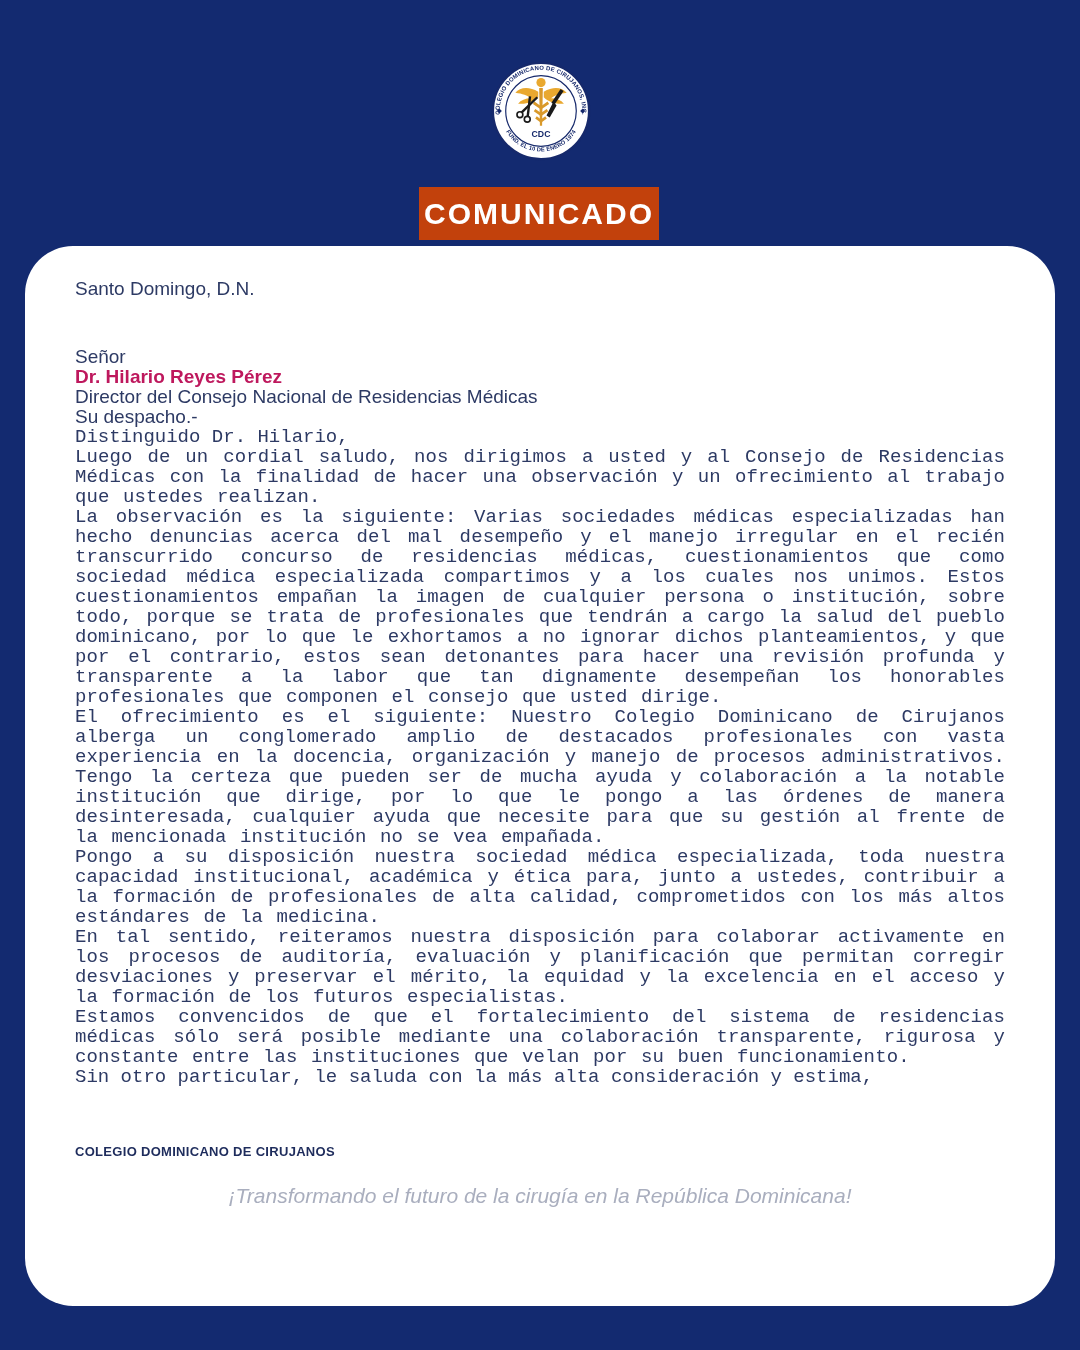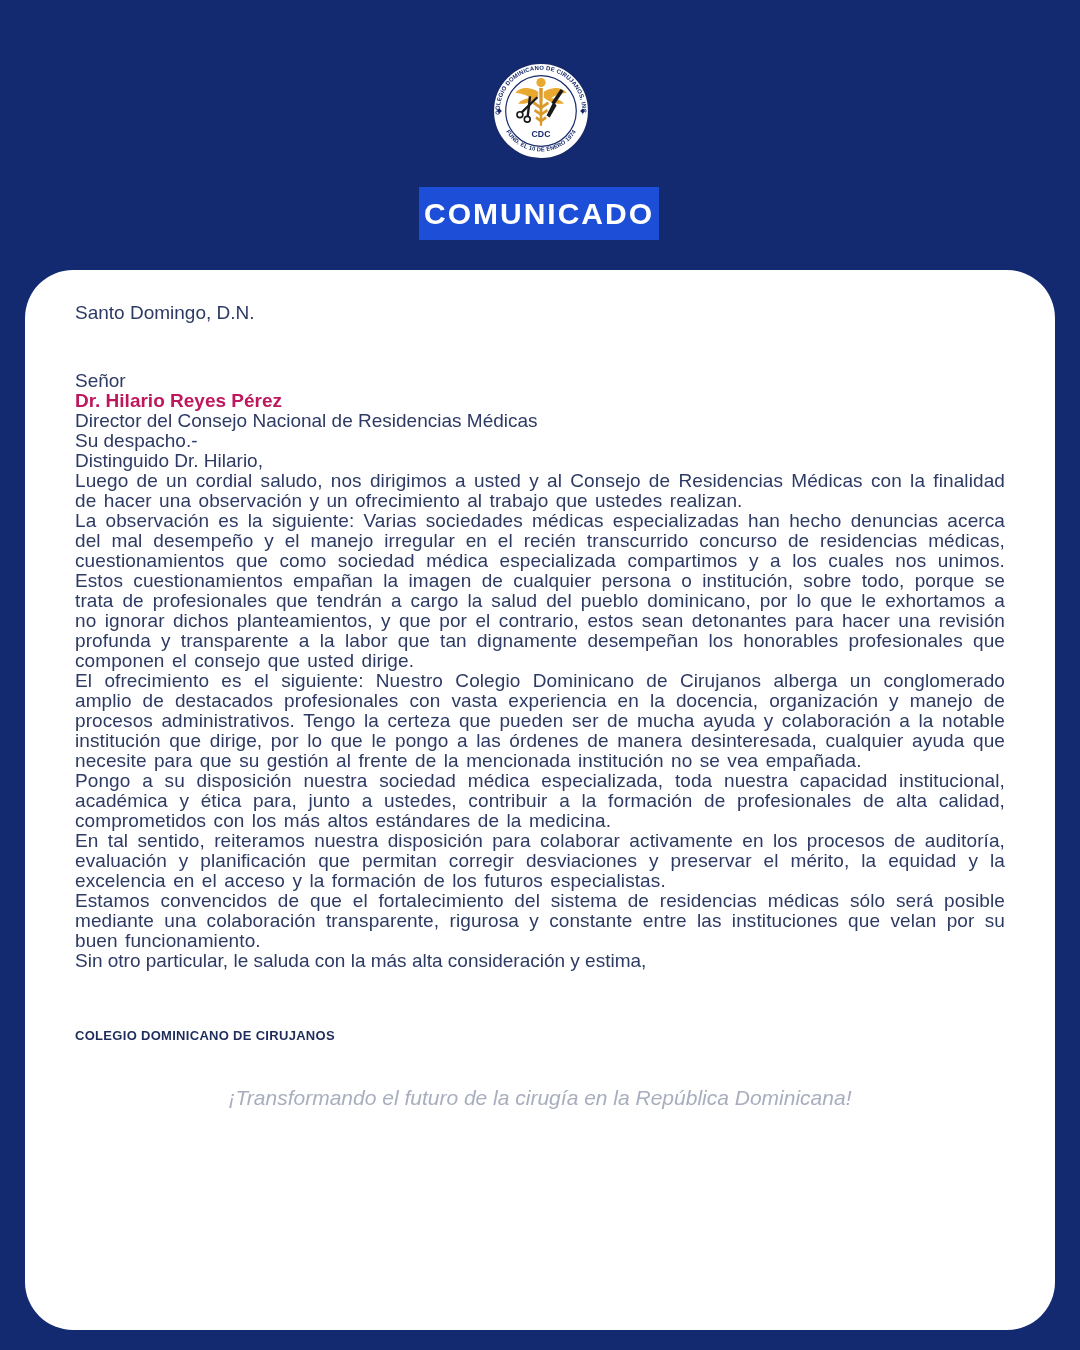--- a/index.html
+++ b/index.html
@@ -22,48 +22,48 @@
   }
   .seal svg { width: 100%; height: 100%; display: block; }
 
   
   .banner {
     position: absolute;
     left: 419px;
     top: 187px;
     width: 240px;
     height: 53px;
-    background: #1d4ed8;
+    background: #c2410c;
     display: flex;
     align-items: center;
     justify-content: center;
   }
   .banner span {
     color: #ffffff;
     font-weight: bold;
     font-size: 30px;
     letter-spacing: 2px;
   }
 
   
   .card {
     position: absolute;
     left: 25px;
-    top: 270px;
+    top: 246px;
     width: 1030px;
     height: 1060px;
     background: #ffffff;
     border-radius: 48px;
     box-sizing: border-box;
     padding: 33px 50px 0 50px;
     color: #2d3a64;
     font-size: 19px;
     line-height: 20px;
   }
-  .card p { margin: 0; }
+  .card p { margin: 0; font-family: Liberation Mono, monospace; }
   .recipient { margin-top: 48px; }
   .recipient .bold { font-weight: bold; color: #be185d; }
   .greeting { margin-top: 38px; }
   .para {
     text-align: justify;
     text-justify: inter-word;
     letter-spacing: 0.1px;
     word-spacing: 2px;
   }
   .p1 { margin-top: 16px; }
@@ -74,21 +74,21 @@
   .p6 { margin-top: 37px; }
   .closing { margin-top: 15px; }
   .signature {
     margin-top: 55px;
     font-weight: bold;
     font-size: 13px;
     letter-spacing: 0.3px;
     color: #1e2c5c;
   }
   .tagline {
-    margin-top: 42px;
+    margin-top: 24px;
     text-align: center;
     font-style: italic;
     color: #a9aebe;
     font-size: 21px;
   }
 </style>
 </head>
 <body>
 
 <div class="page">

